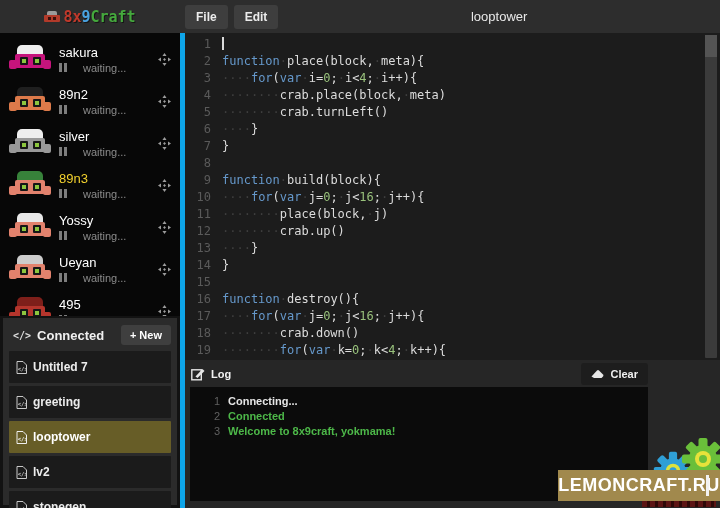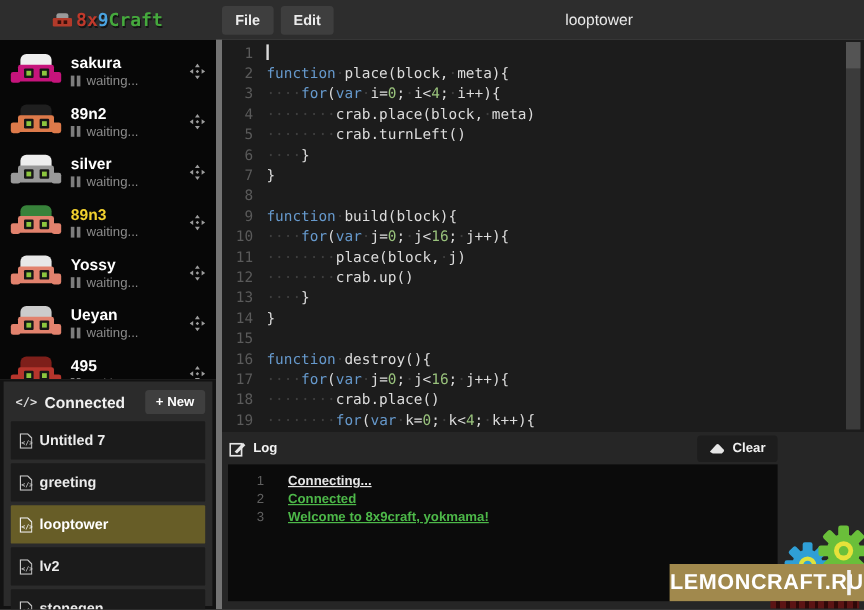--- a/index.html
+++ b/index.html
@@ -1,18 +1,18 @@
 <!DOCTYPE html>
 <html><head>
 <meta charset="utf-8">
 <style>
   * { margin:0; padding:0; box-sizing:border-box; }
   html,body { background:#191919; }
   .app { position:relative; width:720px; height:508px; overflow:hidden;
-         font-family:"Liberation Sans", sans-serif; background:#737373; }
+         font-family:"Liberation Sans", sans-serif; background:#0ea5e9; }
 
   
   .header { position:absolute; left:0; top:0; width:720px; height:33px;
             background:#2d2d2d; display:flex; align-items:center; }
   .logo { width:180px; display:flex; align-items:center; justify-content:center;
           font-family:"DejaVu Sans Mono", monospace; font-weight:bold; font-size:15px;
           text-shadow:1px 1px 0 #151515; }
   .logo-crab { width:16px; height:14px; position:relative; margin-right:3px; }
   .lc-top { position:absolute; top:1px; left:3px; width:10px; height:5px; background:#9a9a9a; border-radius:2px 2px 0 0; }
   .lc-bot { position:absolute; top:5px; left:0; width:16px; height:7px; background:#b23a2a; border-radius:1px; }
@@ -34,22 +34,22 @@
   .crab { width:42px; height:29px; position:relative; flex:none; }
   .hat  { position:absolute; top:0; left:8px; width:26px; height:10px; border-radius:5px 5px 1px 1px; }
   .cbody{ position:absolute; top:9px; left:6px; width:30px; height:14px; border-radius:2px;
           display:flex; align-items:center; justify-content:center; gap:5px; }
   .eye { width:8px; height:8px; background:#161616; border-radius:1px;
          display:flex; align-items:center; justify-content:center; }
   .pupil { width:4px; height:4px; background:#8cc63e; }
   .arml, .armr { position:absolute; top:15px; width:8px; height:9px; border-radius:2px; }
   .arml { left:0; } .armr { right:0; }
   .pinfo { margin-left:8px; flex:1; }
-  .pname { font-weight:bold; font-size:13px; color:#fff; line-height:15px; }
-  .pstatus { display:flex; align-items:center; gap:5px; color:#8b8b8b; font-size:11px; margin-top:2px; }
+  .pname { font-weight:normal; font-size:13px; color:#fff; line-height:15px; }
+  .pstatus { display:flex; align-items:center; gap:16px; color:#8b8b8b; font-size:11px; margin-top:2px; }
   .pause { display:inline-flex; gap:2px; }
   .pause i { width:3px; height:9px; background:#7d7d7d; display:block; }
   .locate { flex:none; }
 
   
   .programs { position:absolute; left:0; top:316px; width:180px; height:192px;
               background:#2b2b2b; border:3px solid #121212; border-top-width:2px; padding:5px 6px; }
   .prog-header { display:flex; align-items:center; height:24px; margin-bottom:4px; }
   .code-ic { color:#ddd; font-family:"DejaVu Sans Mono", monospace; font-weight:bold;
              font-size:10px; margin:0 6px 0 4px; }
@@ -82,21 +82,21 @@
   .log-header { height:27px; display:flex; align-items:center; padding:0 6px; }
   .log-title { color:#f2f2f2; font-weight:bold; font-size:11px; margin-left:6px; }
   .clear-btn { margin-left:auto; margin-right:66px; background:#1d1d1d; color:#f0f0f0;
                border:none; border-radius:3px; font-family:"Liberation Sans", sans-serif;
                font-size:11px; font-weight:bold; display:flex; align-items:center; gap:6px;
                padding:5px 10px; cursor:pointer; }
   .log-body { position:absolute; left:5px; top:27px; width:458px; height:114px;
               background:#0b0b0b; padding-top:7px; }
   .log-row { display:flex; height:15px; line-height:15px; font-size:11px; font-weight:bold; }
   .log-num { width:30px; text-align:right; color:#606060; font-weight:normal; flex:none; }
-  .log-text { margin-left:20px;text-decoration:underline; }
+  .log-text { margin-left:8px; }
 
   
   .gears { position:absolute; left:650px; top:436px; width:70px; height:52px; z-index:5; }
   .gear-blue  { position:absolute; left:2px;  top:14px; }
   .gear-green { position:absolute; left:30px; top:0; }
   .watermark { position:absolute; left:558px; top:470px; width:162px; height:31px;
                background:#a1894d; z-index:6; display:flex; align-items:center; justify-content:center; }
   .watermark span { color:#fff; font-weight:bold; font-size:18px; letter-spacing:0.5px; }
   .wm-caret { position:absolute; right:11px; top:5px; width:3px; height:21px; background:#f2f2f2; }
   .micro { position:absolute; left:642px; top:501px; width:74px; height:6px; z-index:7;
@@ -413,21 +413,21 @@
         <div class="code-line"><span class="ln">8</span><span class="code"></span></div>
         <div class="code-line"><span class="ln">9</span><span class="code"><span class="tk-kw">function</span><span class="tk-ws">·</span><span class="tk-txt">build(block){</span></span></div>
         <div class="code-line"><span class="ln">10</span><span class="code"><span class="tk-ws">····</span><span class="tk-kw">for</span><span class="tk-txt">(</span><span class="tk-kw">var</span><span class="tk-ws">·</span><span class="tk-txt">j=</span><span class="tk-num">0</span><span class="tk-txt">;</span><span class="tk-ws">·</span><span class="tk-txt">j&lt;</span><span class="tk-num">16</span><span class="tk-txt">;</span><span class="tk-ws">·</span><span class="tk-txt">j++){</span></span></div>
         <div class="code-line"><span class="ln">11</span><span class="code"><span class="tk-ws">········</span><span class="tk-txt">place(block,</span><span class="tk-ws">·</span><span class="tk-txt">j)</span></span></div>
         <div class="code-line"><span class="ln">12</span><span class="code"><span class="tk-ws">········</span><span class="tk-txt">crab.up()</span></span></div>
         <div class="code-line"><span class="ln">13</span><span class="code"><span class="tk-ws">····</span><span class="tk-txt">}</span></span></div>
         <div class="code-line"><span class="ln">14</span><span class="code"><span class="tk-txt">}</span></span></div>
         <div class="code-line"><span class="ln">15</span><span class="code"></span></div>
         <div class="code-line"><span class="ln">16</span><span class="code"><span class="tk-kw">function</span><span class="tk-ws">·</span><span class="tk-txt">destroy(){</span></span></div>
         <div class="code-line"><span class="ln">17</span><span class="code"><span class="tk-ws">····</span><span class="tk-kw">for</span><span class="tk-txt">(</span><span class="tk-kw">var</span><span class="tk-ws">·</span><span class="tk-txt">j=</span><span class="tk-num">0</span><span class="tk-txt">;</span><span class="tk-ws">·</span><span class="tk-txt">j&lt;</span><span class="tk-num">16</span><span class="tk-txt">;</span><span class="tk-ws">·</span><span class="tk-txt">j++){</span></span></div>
-        <div class="code-line"><span class="ln">18</span><span class="code"><span class="tk-ws">········</span><span class="tk-txt">crab.place()</span></span></div>
+        <div class="code-line"><span class="ln">18</span><span class="code"><span class="tk-ws">········</span><span class="tk-txt">crab.down()</span></span></div>
         <div class="code-line"><span class="ln">19</span><span class="code"><span class="tk-ws">········</span><span class="tk-kw">for</span><span class="tk-txt">(</span><span class="tk-kw">var</span><span class="tk-ws">·</span><span class="tk-txt">k=</span><span class="tk-num">0</span><span class="tk-txt">;</span><span class="tk-ws">·</span><span class="tk-txt">k&lt;</span><span class="tk-num">4</span><span class="tk-txt">;</span><span class="tk-ws">·</span><span class="tk-txt">k++){</span></span></div>
         <div class="code-line"><span class="ln">20</span><span class="code"></span></div>
       </div>
     <div class="scrollbar">
       <div class="thumb"></div>
     </div>
   </div>
 
   <div class="log">
     <div class="log-header">

